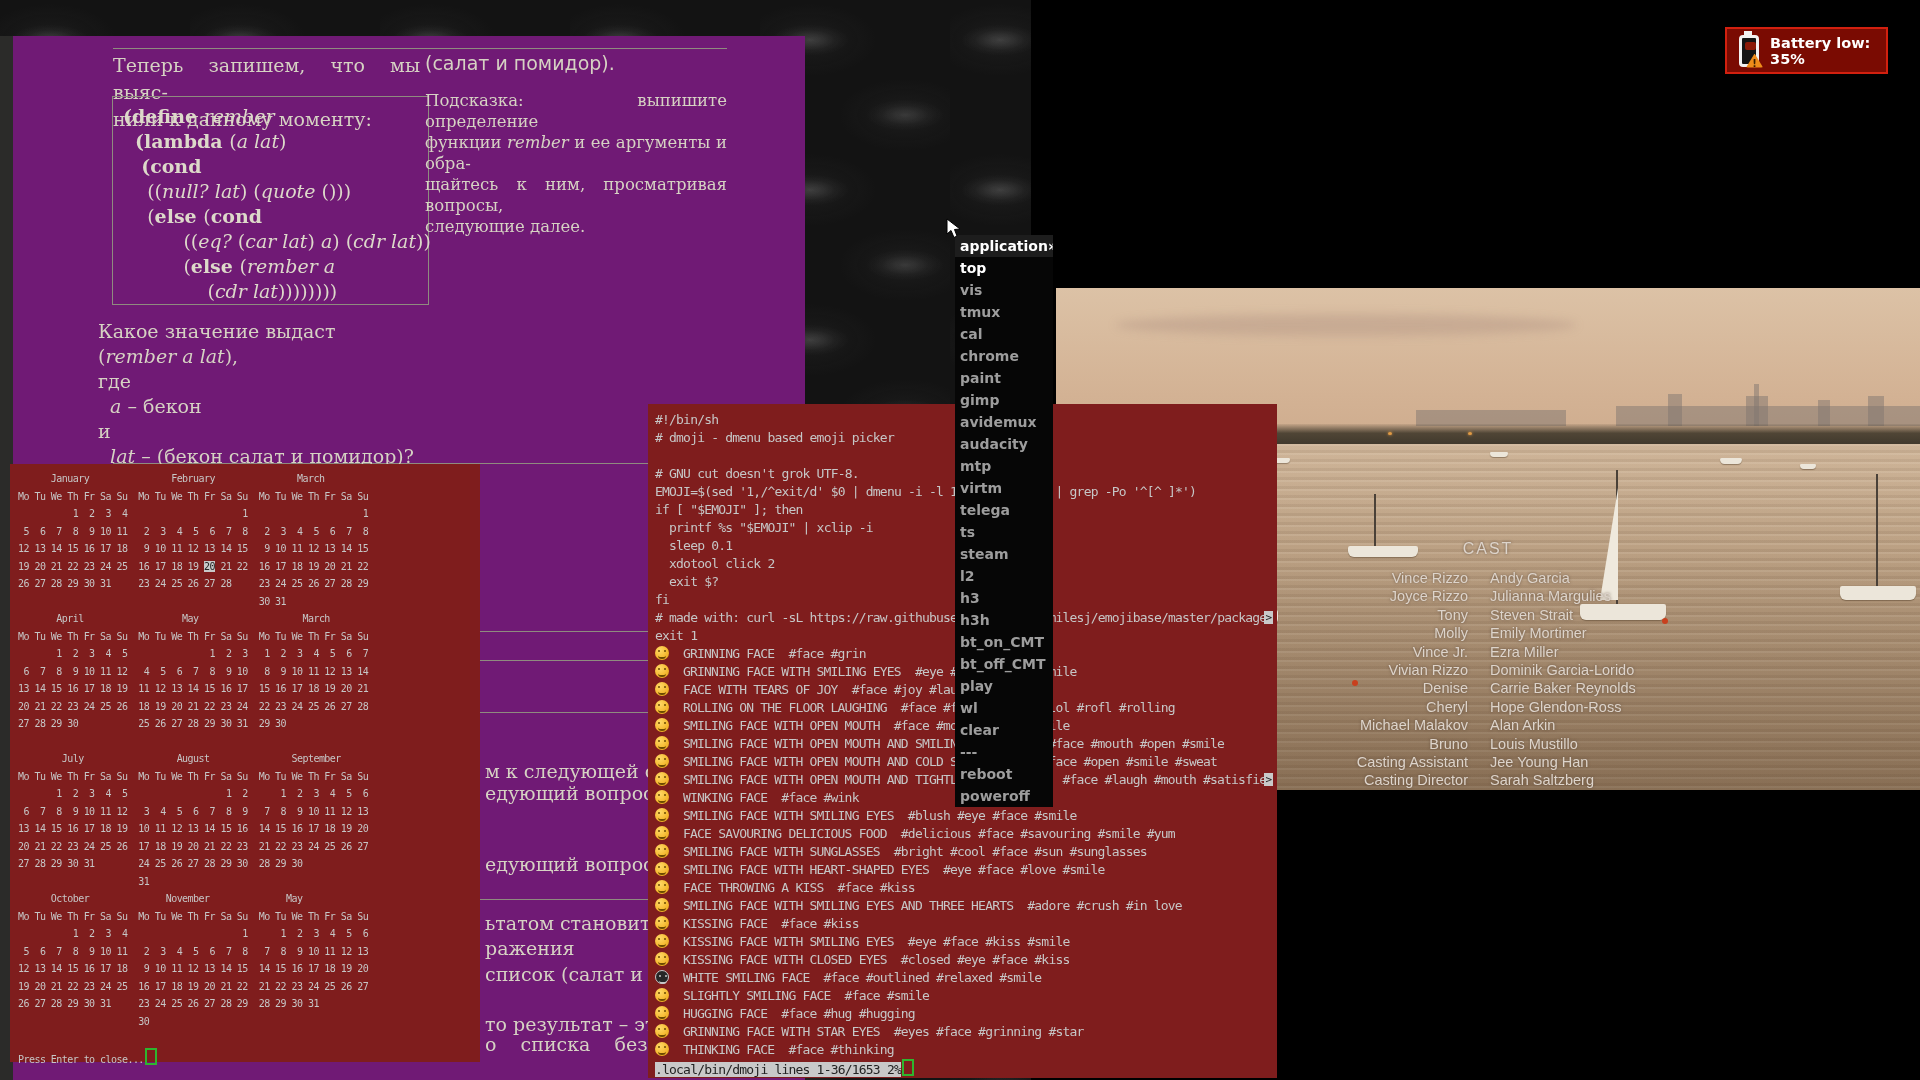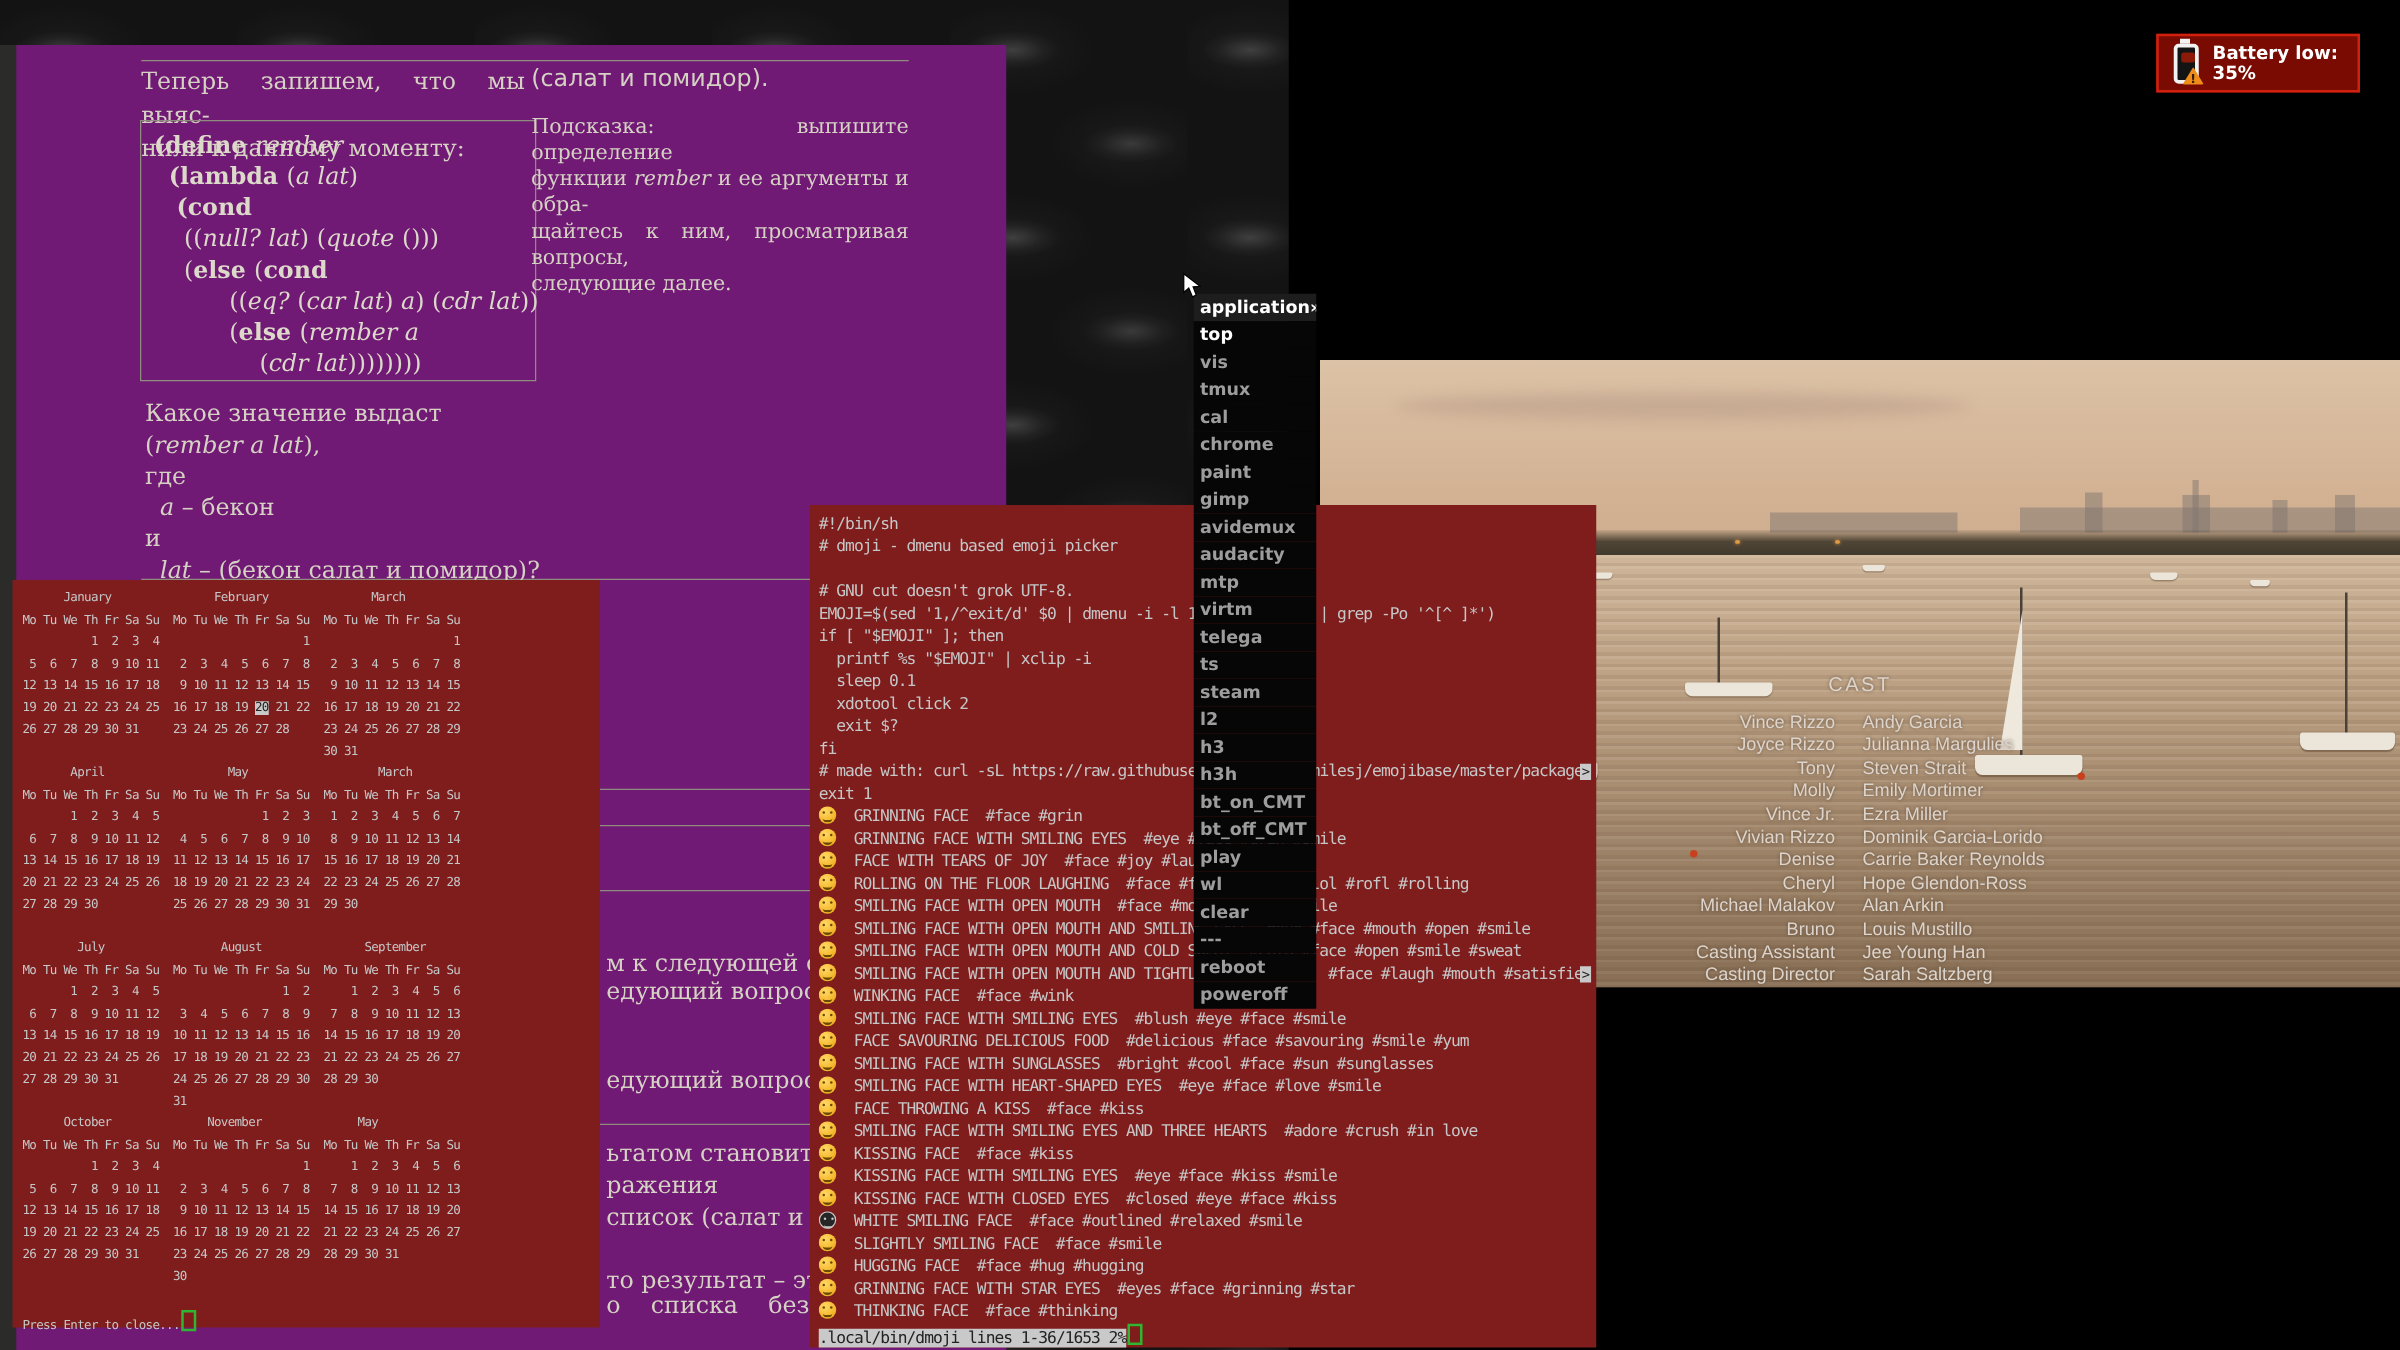--- a/index.html
+++ b/index.html
@@ -17,21 +17,21 @@
   
   #document{position:absolute;left:0;top:0;width:805px;height:1080px;background:#701a75;z-index:1;
     color:#d6d2c3;font-family:"DejaVu Serif",serif;margin-top:36px;}
   .doc-edge{position:absolute;left:0;top:0;width:13px;height:1080px;background:#2b2b29;}
   .doc-rule{position:absolute;height:1px;background:#8f8b7f;}
   .doc-title{position:absolute;left:113px;top:16px;width:307px;font-size:19px;line-height:27px;}
   .doc-title .just, .doc-hint .just{text-align:justify;text-align-last:justify;}
   .code-box{position:absolute;left:112px;top:60px;width:305px;height:200px;border:1px solid #8f8b7f;
     padding:7px 0 0 10px;font-size:19px;line-height:25px;color:#ddd9ca;}
   .code-box div{white-space:pre;}
-  .doc-question{position:absolute;left:116px;top:283px;width:320px;font-size:19px;line-height:25px;white-space:pre;}
+  .doc-question{position:absolute;left:98px;top:283px;width:320px;font-size:19px;line-height:25px;white-space:pre;}
   .doc-right{position:absolute;left:425px;top:14px;width:302px;}
   .doc-answer{font-size:19px;line-height:26px;font-family:"DejaVu Sans",sans-serif;font-weight:500;}
   .doc-hint{margin-top:14px;font-size:16.5px;line-height:21px;}
   .s-b{font-weight:bold;} .s-i{font-style:italic;}
   .doc-frag{position:absolute;font-size:19px;white-space:pre;}
 
   
   #video{position:absolute;left:1031px;top:0;width:889px;height:1080px;background:#000;z-index:2;}
   .movie{position:absolute;left:25px;top:288px;width:864px;height:502px;overflow:hidden;}
   .sky{position:absolute;left:0;top:0;width:864px;height:165px;background:linear-gradient(180deg,#dcc2a6,#d3b294 65%,#cdab8d);}

